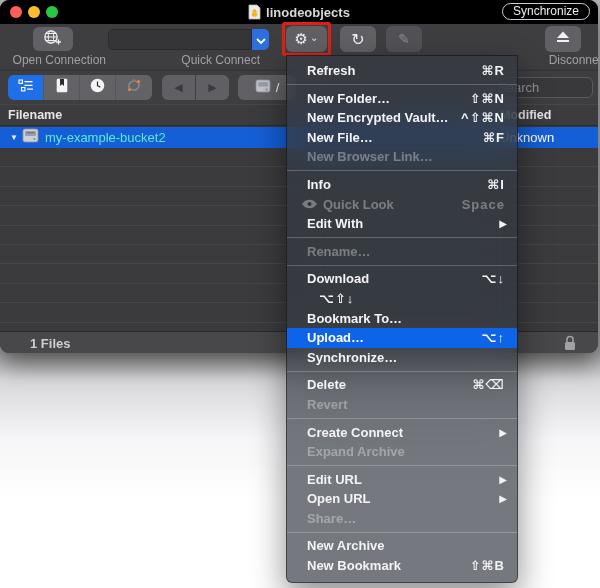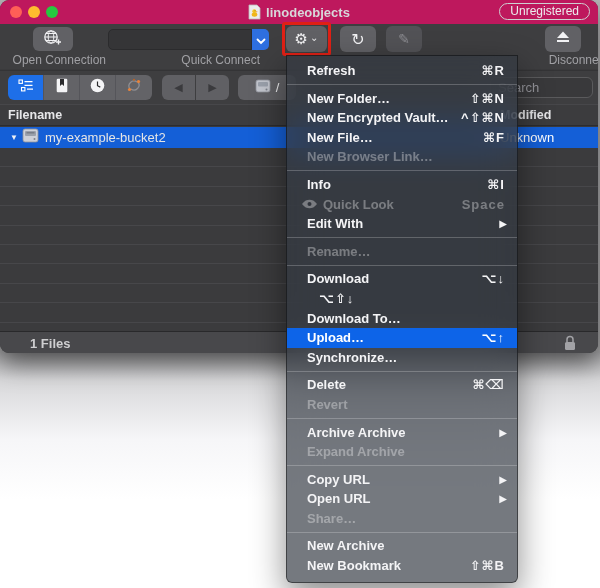--- a/index.html
+++ b/index.html
@@ -6,21 +6,21 @@
   html,body { width:600px; height:588px; overflow:hidden;
     font-family:"Liberation Sans","DejaVu Sans",sans-serif; }
   body { background:linear-gradient(180deg,#b9b9bb 0,#a9a9ab 352px,#d8d8da 380px,#f6f6f8 440px,#ffffff 500px); position:relative; }
 
   
   .window { position:absolute; left:0; top:0; width:598px; height:353px;
     background:#3a3a3c; border-radius:9px; overflow:hidden;
     box-shadow:0 10px 26px rgba(0,0,0,.55); }
 
   
-  .titlebar { position:absolute; left:0; top:0; right:0; height:24px; background:#be185d; }
+  .titlebar { position:absolute; left:0; top:0; right:0; height:24px; background:#000000; }
   .tl { position:absolute; top:6px; width:12px; height:12px; border-radius:50%; }
   .tl.red{ left:10px; background:var(--traffic_red);} .tl.yellow{ left:28px; background:var(--traffic_yellow);} .tl.green{ left:46px; background:var(--traffic_green);}
   .title-group{ position:absolute; top:0; left:0; right:0; height:24px; display:flex; align-items:center; justify-content:center; gap:5px; }
   .doc-icon{ width:13px; height:16px; display:inline-block; }
   .window-title{ color:#d8d8da; font-size:13px; font-weight:600; }
   .badge{ position:absolute; right:8px; top:3px; height:17px; line-height:15px; padding:0 10px;
     border:1.5px solid #cfcfd1; border-radius:9px; color:#ececee; font-size:12px; background:transparent; }
 
   
   .toolbar{ position:absolute; left:0; top:24px; right:0; height:45px; background:#3e3e40; }
@@ -49,21 +49,21 @@
 
   
   .list-header{ position:absolute; left:0; top:104px; right:0; height:22px; background:#3c3c3e; border-top:1px solid #47474a; border-bottom:1px solid #2c2c2e; }
   .col-h{ position:absolute; top:3px; font-size:12.5px; font-weight:700; color:#e6e6e8; }
   .col-div{ position:absolute; left:496px; top:0; bottom:0; width:1px; background:#2e2e30; }
 
   
   .file-list{ position:absolute; left:0; top:127px; right:0; height:204px; background:#3a3a3c; }
   .row-selected{ position:absolute; left:0; top:0; right:0; height:21px; background:var(--selection_blue); display:flex; align-items:center; }
   .disclosure{ color:#eef0f4; font-size:8px; margin-left:10px; width:12px; }
-  .row-name{ color:#e5e5e5; font-size:13px; margin-left:6px; }
+  .row-name{ color:#5eead4; font-size:13px; margin-left:6px; }
   .row-modified{ position:absolute; left:500px; color:#ffffff; font-size:13px; }
   .rows-empty{ position:absolute; left:0; top:21px; right:0; bottom:0; overflow:hidden; }
   .row-empty{ height:19.4px; background:#3b3b3d; border-bottom:1px solid #47474a; }
   .list-col-div{ position:absolute; left:496px; top:21px; bottom:0; width:1px; background:#323234; }
 
   
   .statusbar{ position:absolute; left:0; top:331px; right:0; height:22px; background:#48484b; border-top:1px solid #29292b; }
   .files-count{ position:absolute; left:30px; top:4px; font-size:13px; font-weight:600; color:#cfcfd1; }
   .lock{ position:absolute; left:563px; top:3px; }
 
@@ -97,21 +97,21 @@
         <svg width="13" height="16" viewBox="0 0 13 16">
             <path d="M1 1h8l3 3v11H1z" fill="#ececec" stroke="#bdbdbd" stroke-width="0.8"></path>
             <circle cx="6.3" cy="7.2" r="2" fill="#f5c324"></circle>
             <ellipse cx="6.5" cy="10.6" rx="2.8" ry="2.2" fill="#f0b61a"></ellipse>
             <circle cx="7" cy="6.8" r="0.4" fill="#222"></circle>
             <path d="M8.2 7.4l1.6.4-1.6.6z" fill="#e07818"></path>
           </svg>
       </span>
       <span class="window-title">linodeobjects</span>
     </div>
-    <div class="badge">Unregistered</div>
+    <div class="badge">Synchronize</div>
   </div>
 
   <div class="toolbar">
     <div class="tb-btn" id="open-conn-btn">
       <span>
         <svg width="22" height="17" viewBox="0 0 22 17">
             <circle cx="9" cy="8" r="6.2" fill="none" stroke="#f2f2f4" stroke-width="1.3"></circle>
             <ellipse cx="9" cy="8" rx="2.8" ry="6.2" fill="none" stroke="#f2f2f4" stroke-width="1"></ellipse>
             <path d="M3 8h12M4 4.5h10M4 11.5h10" stroke="#f2f2f4" stroke-width="1"></path>
             <path d="M16.5 10.5v5M14 13h5" stroke="#f2f2f4" stroke-width="1.4"></path>
@@ -310,48 +310,48 @@
     </div>
     <div class="menu-sep"></div>
     <div class="menu-item">
       <span class="mi-label">Download</span>
       <span class="mi-short">⌥↓</span>
     </div>
     <div class="menu-item">
       <span class="mi-short">⌥⇧↓</span>
     </div>
     <div class="menu-item">
-      <span class="mi-label">Download To…</span>
+      <span class="mi-label">Bookmark To…</span>
     </div>
     <div class="menu-item highlighted">
       <span class="mi-label">Upload…</span>
       <span class="mi-short">⌥↑</span>
     </div>
     <div class="menu-item">
       <span class="mi-label">Synchronize…</span>
     </div>
     <div class="menu-sep"></div>
     <div class="menu-item">
       <span class="mi-label">Delete</span>
       <span class="mi-short">⌘⌫</span>
     </div>
     <div class="menu-item disabled">
       <span class="mi-label">Revert</span>
     </div>
     <div class="menu-sep"></div>
     <div class="menu-item">
-      <span class="mi-label">Archive Archive</span>
+      <span class="mi-label">Create Connect</span>
       <span class="mi-sub">▶</span>
     </div>
     <div class="menu-item disabled">
       <span class="mi-label">Expand Archive</span>
     </div>
     <div class="menu-sep"></div>
     <div class="menu-item">
-      <span class="mi-label">Copy URL</span>
+      <span class="mi-label">Edit URL</span>
       <span class="mi-sub">▶</span>
     </div>
     <div class="menu-item">
       <span class="mi-label">Open URL</span>
       <span class="mi-sub">▶</span>
     </div>
     <div class="menu-item disabled">
       <span class="mi-label">Share…</span>
     </div>
     <div class="menu-sep"></div>

